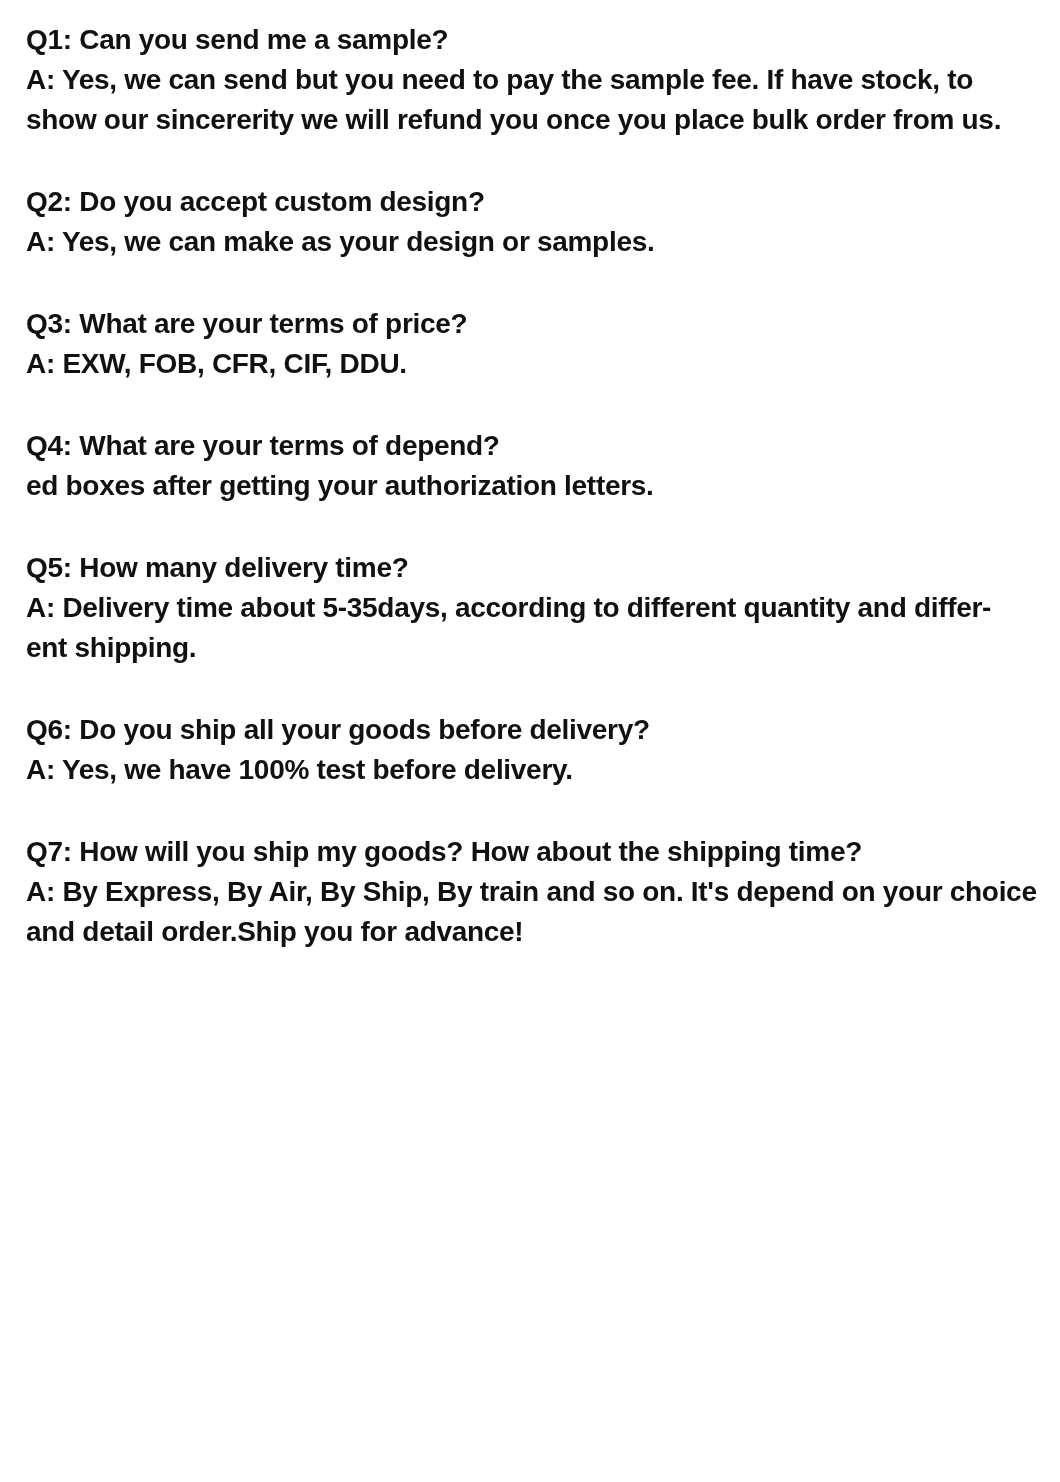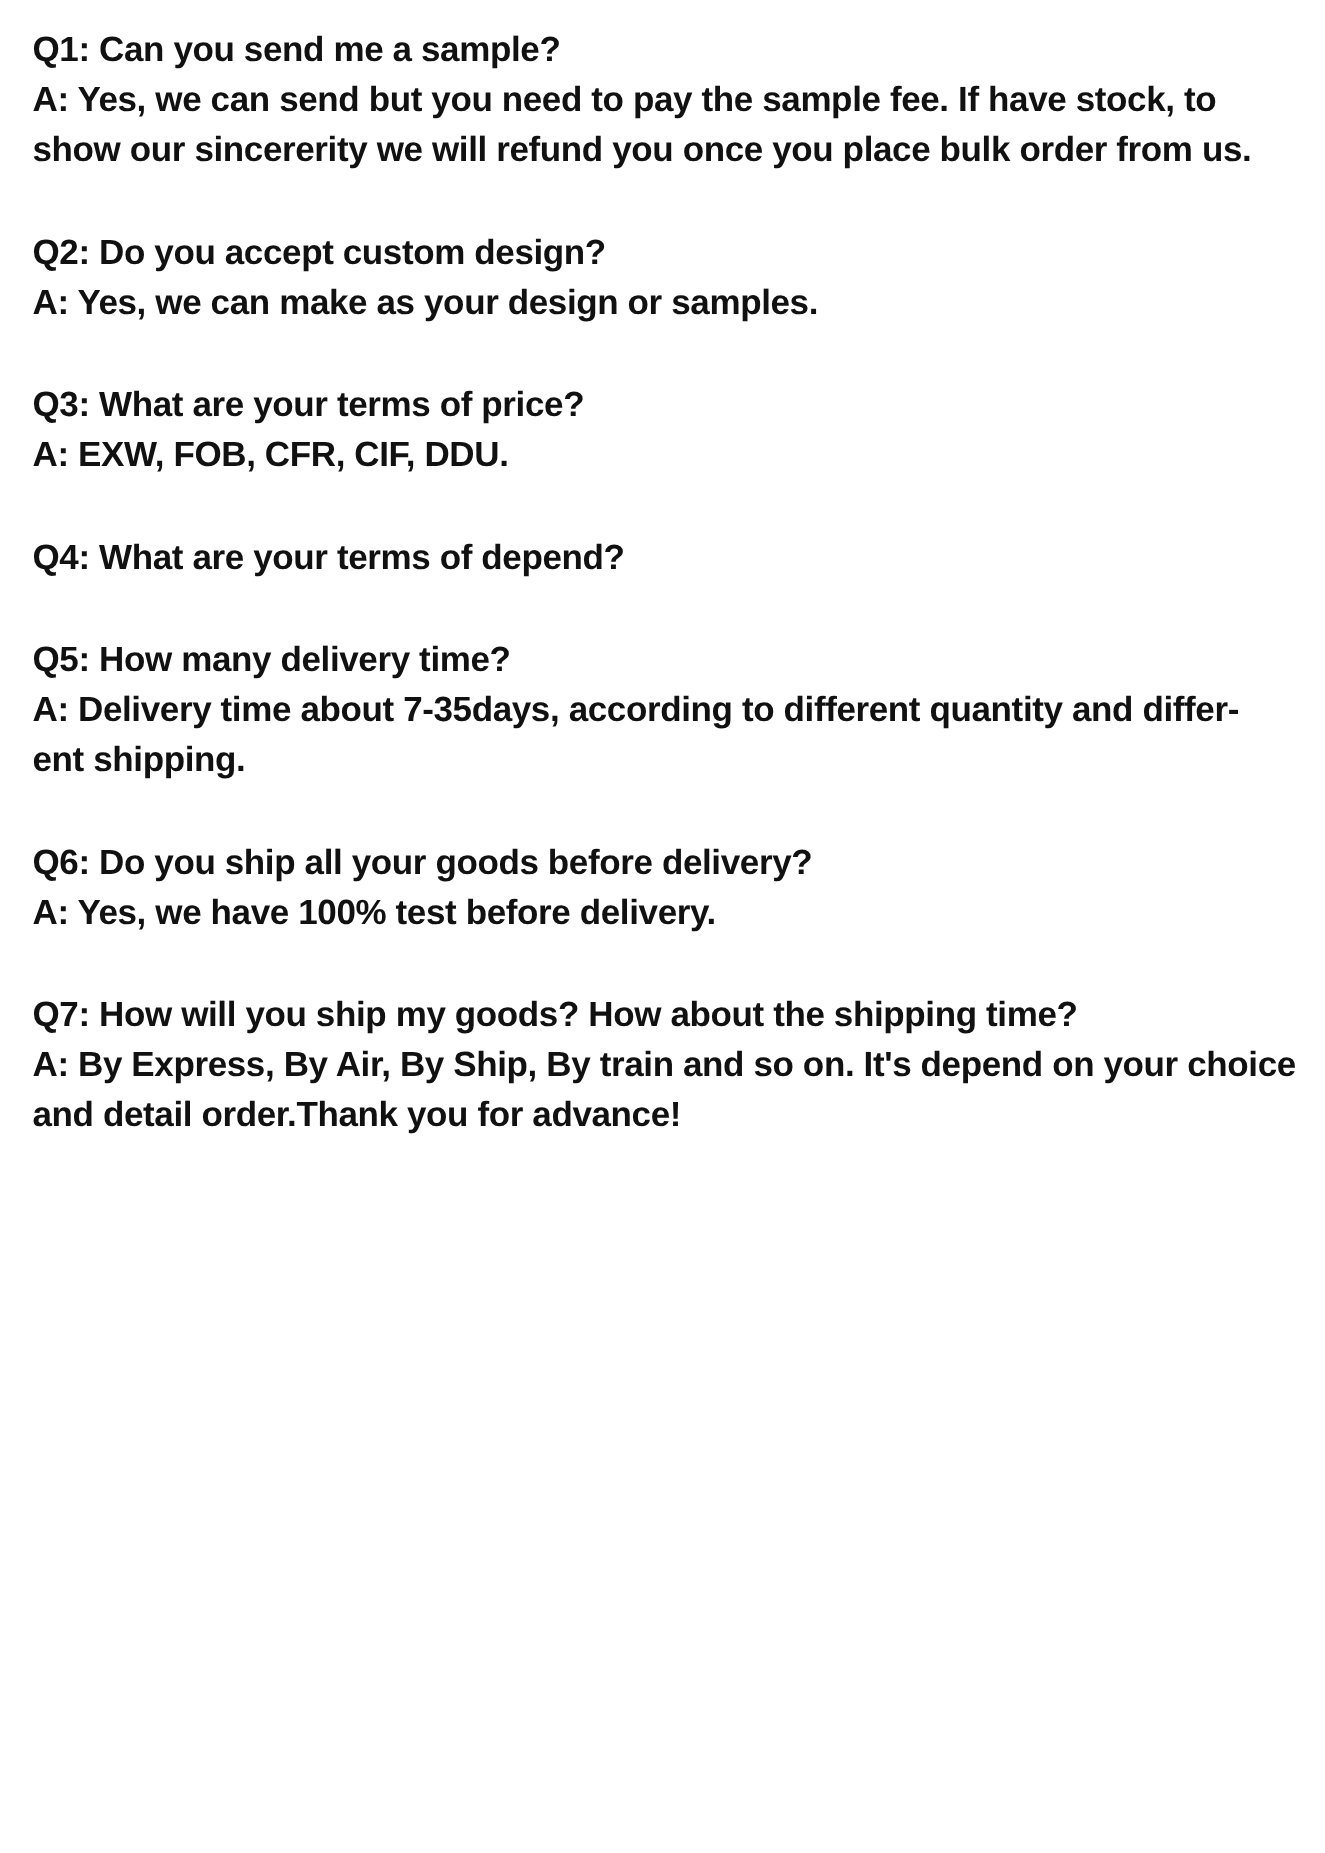--- a/index.html
+++ b/index.html
@@ -50,32 +50,33 @@
     <div class="line">A: Yes, we can make as your design or samples.</div>
   </div>
 
   <div class="faq-block">
     <div class="line">Q3: What are your terms of price?</div>
     <div class="line">A: EXW, FOB, CFR, CIF, DDU.</div>
   </div>
 
   <div class="faq-block">
     <div class="line">Q4: What are your terms of depend?</div>
+    <div class="line">ed boxes after getting your authorization letters.</div>
   </div>
 
   <div class="faq-block">
     <div class="line">Q5: How many delivery time?</div>
-    <div class="line">A: Delivery time about 7-35days, according to different quantity and differ-</div>
+    <div class="line">A: Delivery time about 5-35days, according to different quantity and differ-</div>
     <div class="line">ent shipping.</div>
   </div>
 
   <div class="faq-block">
     <div class="line">Q6: Do you ship all your goods before delivery?</div>
     <div class="line">A: Yes, we have 100% test before delivery.</div>
   </div>
 
   <div class="faq-block">
     <div class="line">Q7: How will you ship my goods? How about the shipping time?</div>
     <div class="line">A: By Express, By Air, By Ship, By train and so on. It's depend on your choice</div>
-    <div class="line">and detail order.Thank you for advance!</div>
+    <div class="line">and detail order.Ship you for advance!</div>
   </div>
 
 </div>
 
 </body></html>

